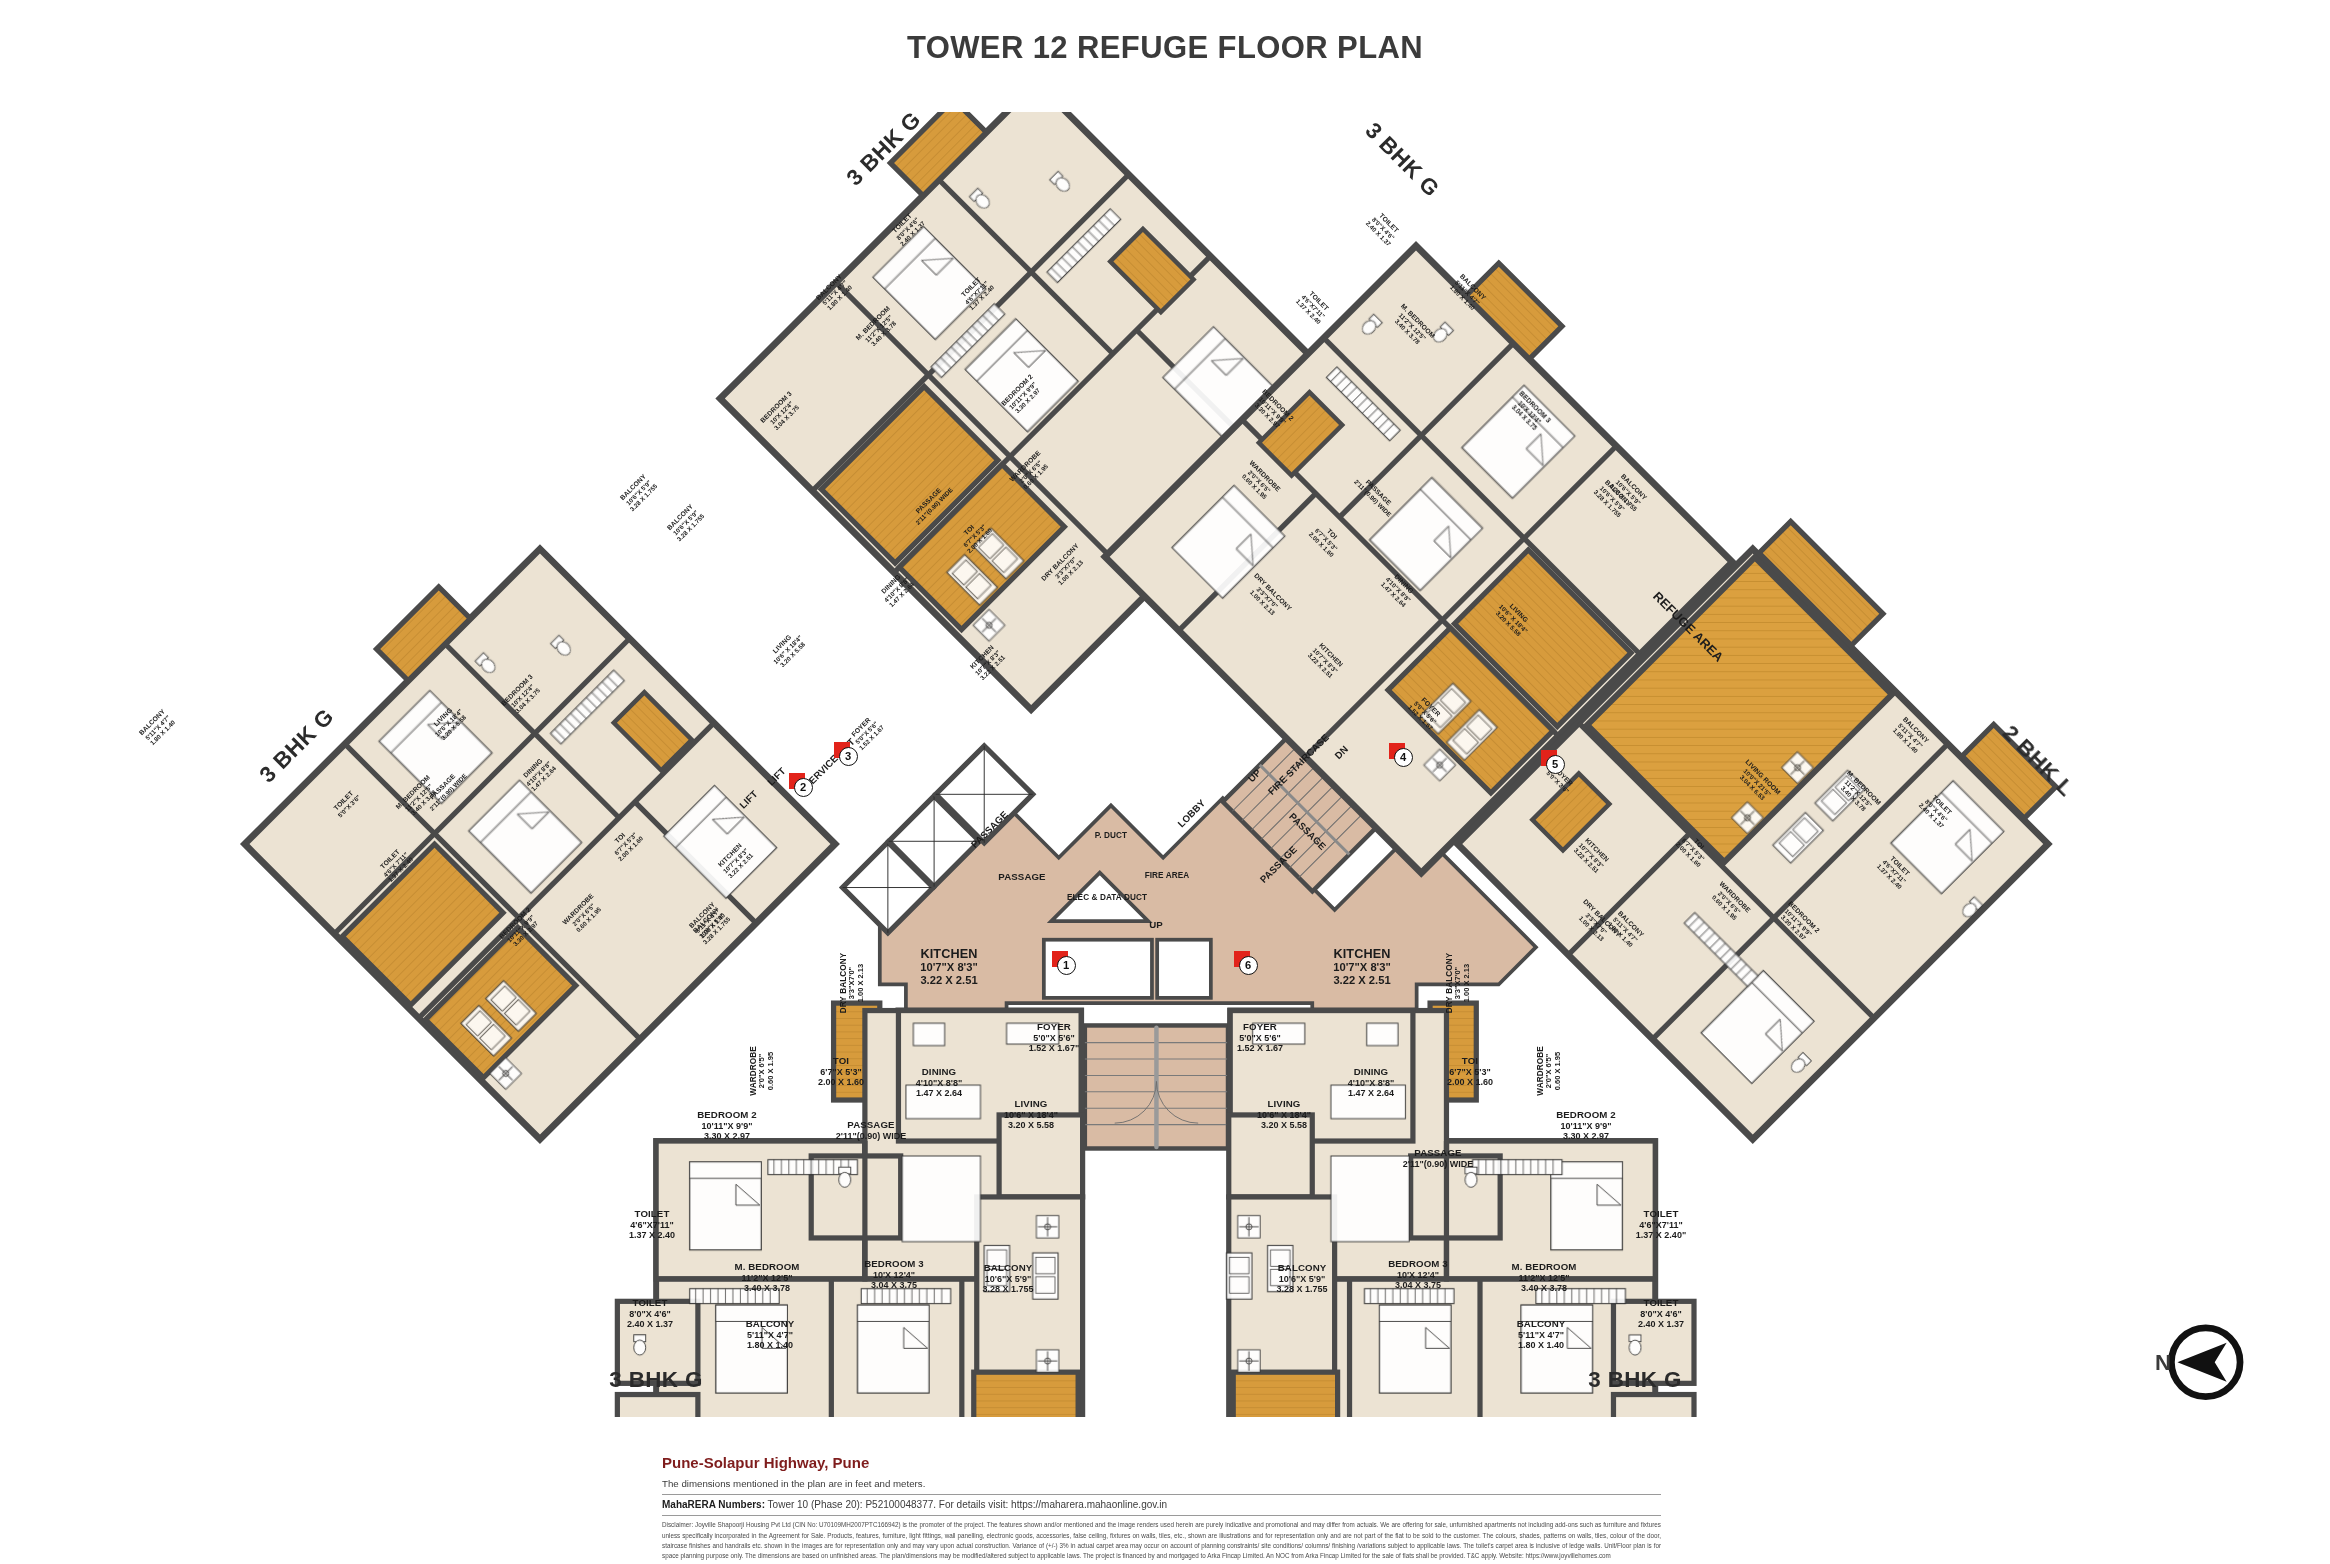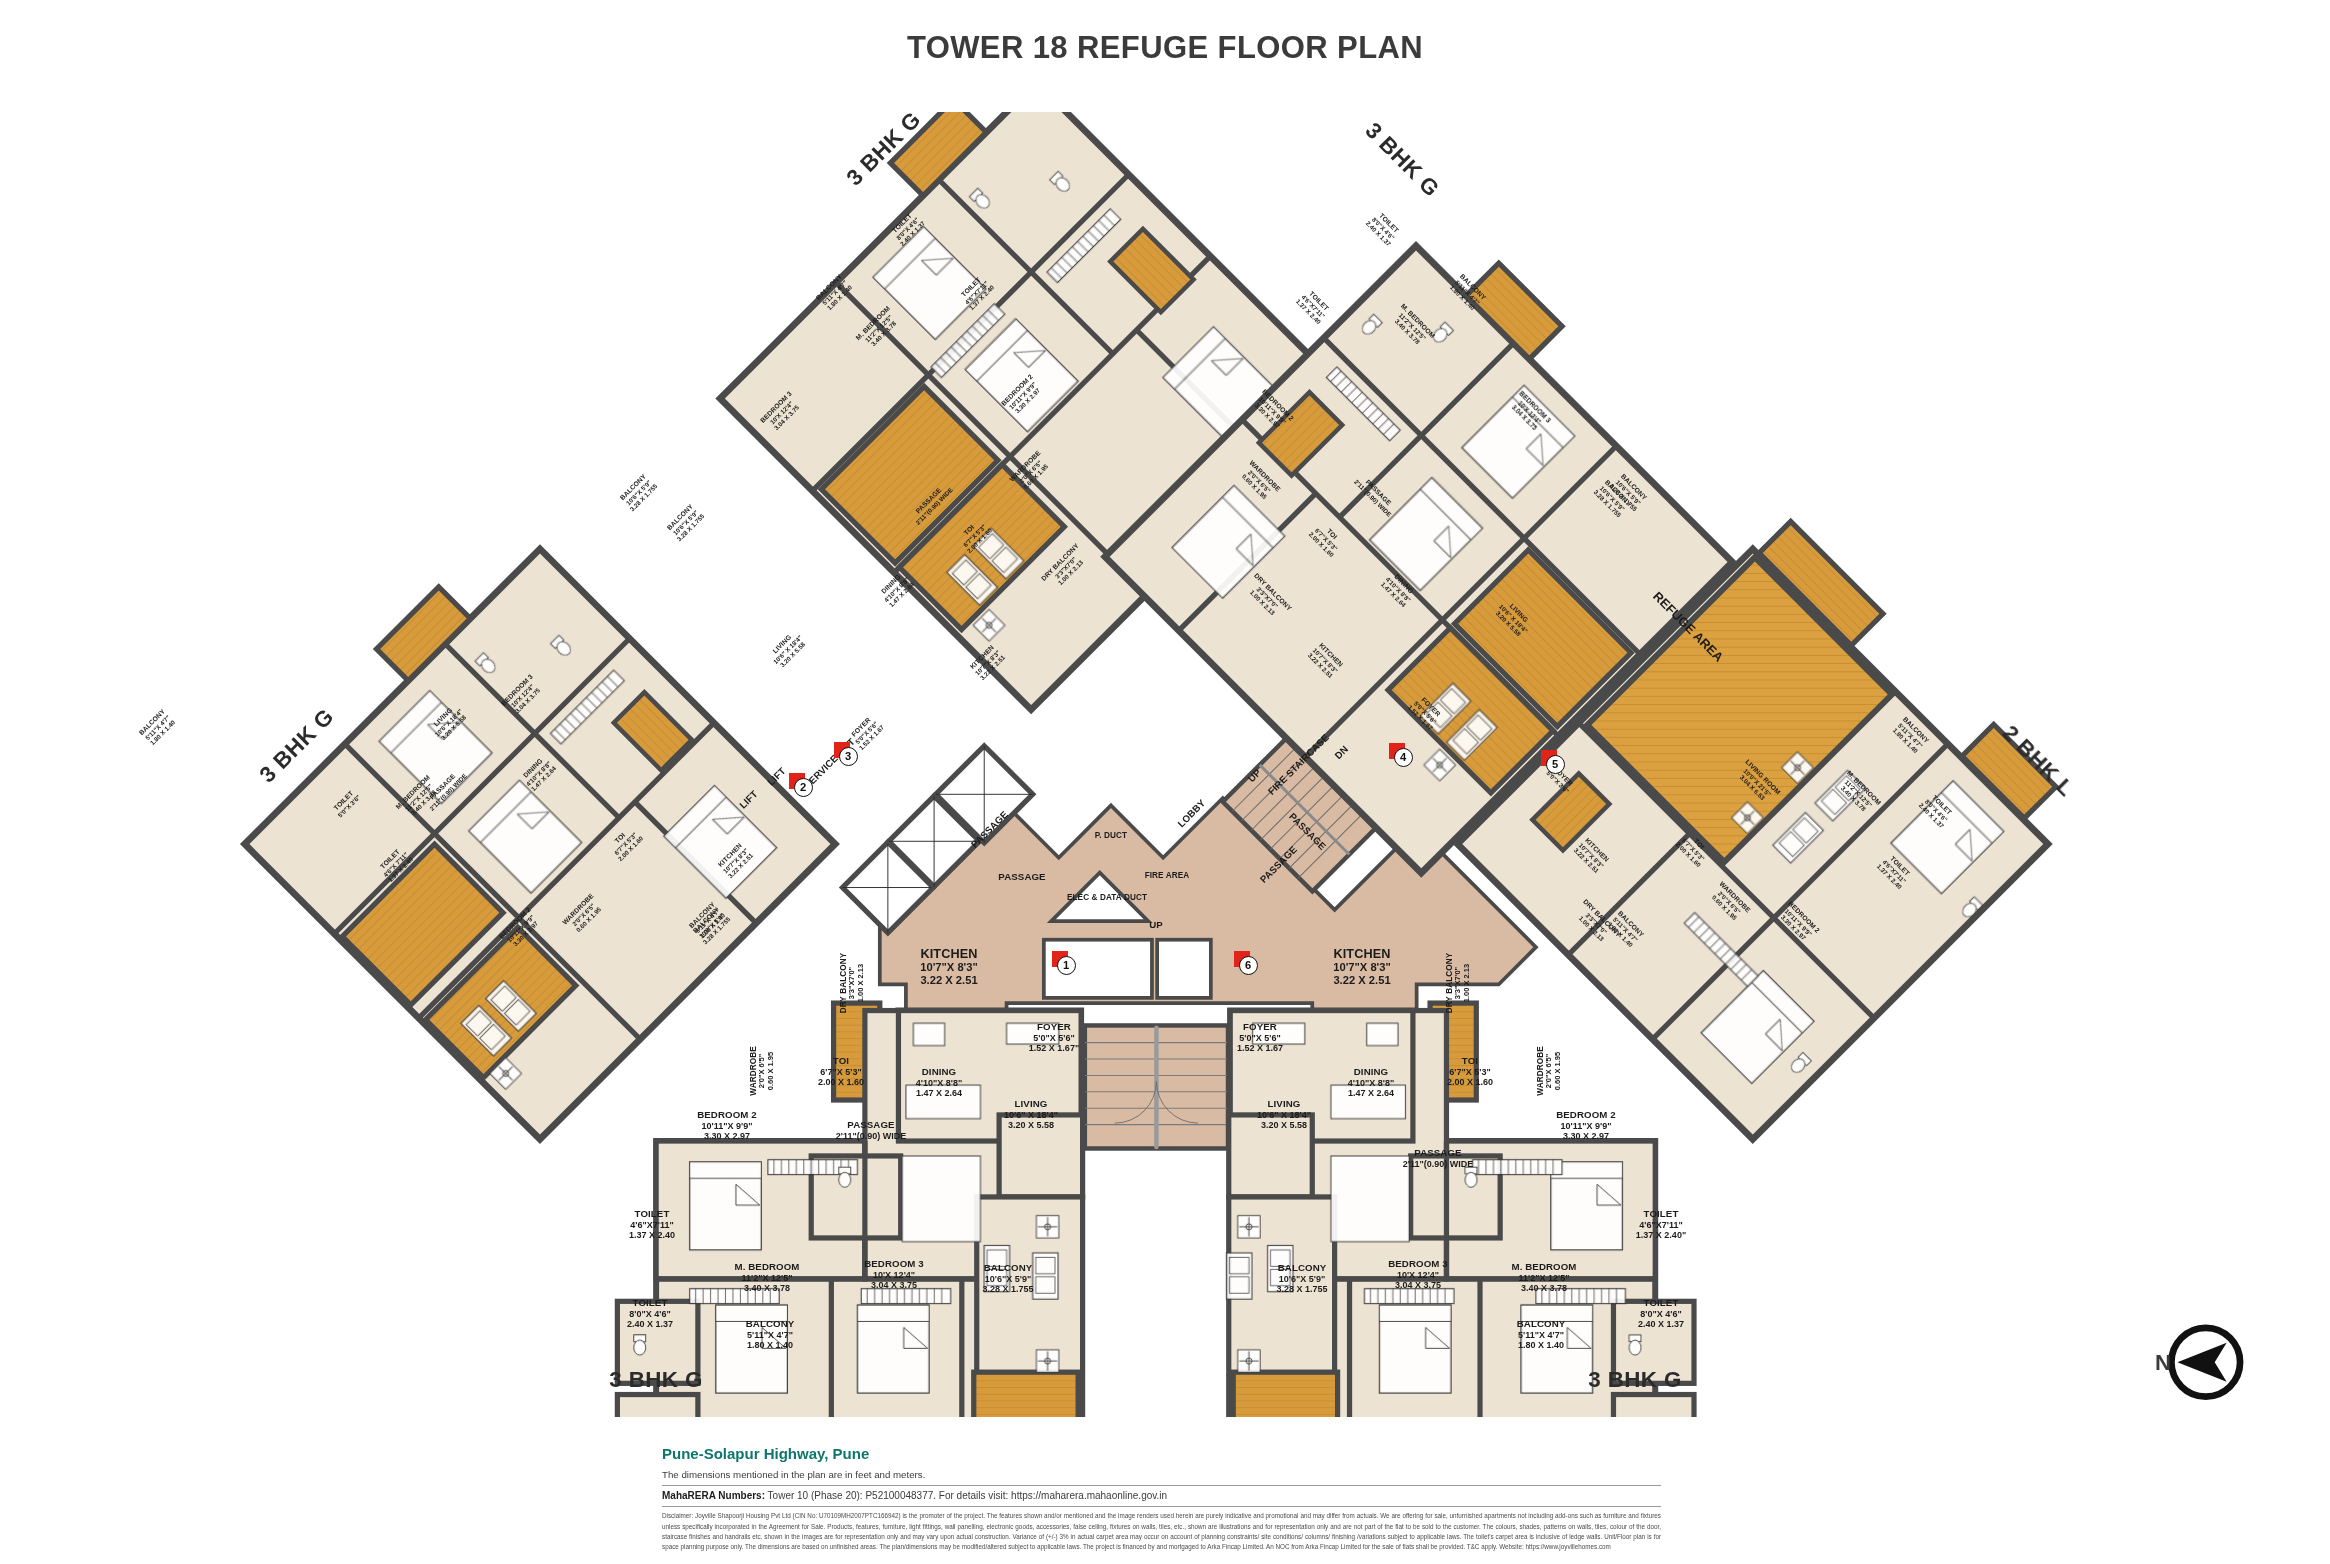--- a/index.html
+++ b/index.html
@@ -72,31 +72,31 @@
   #compass .nlbl {
     position:absolute; left:0; top:34px;
     font-size:22.4px; font-weight:bold; color:#3b3b3b;
   }
 
   
   #footer {
     position:absolute; left:662px; top:1439px; width:999px;
   }
   #footer-title { font-size:22.4px; font-weight:bold; color:#2b2b2b; letter-spacing:0.1px; }
-  #footer-sub   { font-size:15px; font-weight:bold; color:#0f766e; margin-top:6px; }
+  #footer-sub   { font-size:15px; font-weight:bold; color:#7f1d1d; margin-top:15px; }
   #footer-note  { font-size:9.7px; color:#3b3b3b; margin-top:6.7px; }
   .frule { height:0.7px; background:#9a9a9a; margin:5.2px 0 4.5px 0; width:100%; }
   #footer-rera { font-size:10px; color:#3b3b3b; }
   #footer-rera b { color:#1c1c1c;margin-top:28px; }
   #footer-disc  { font-size:6.3px; line-height:1.62; color:#4a4a4a; text-align:justify; margin-top:3.7px; }
 </style>
 </head>
 <body>
 
-<div id="plan-title">TOWER 18 REFUGE FLOOR PLAN</div>
+<div id="plan-title">TOWER 12 REFUGE FLOOR PLAN</div>
 
 <div id="plan-canvas">
 
   <svg id="plan-svg" viewBox="0 0 3125 1750" xmlns="http://www.w3.org/2000/svg">
     <defs>
       <pattern id="balcPat" width="9" height="9" patternUnits="userSpaceOnUse" patternTransform="rotate(0)">
         <rect width="9" height="9" fill="#d79b3c"></rect>
         <line x1="0" y1="0" x2="0" y2="9" stroke="#b8822a" stroke-width="1.4"></line>
       </pattern>
       <pattern id="balcPatV" width="9" height="9" patternUnits="userSpaceOnUse">

